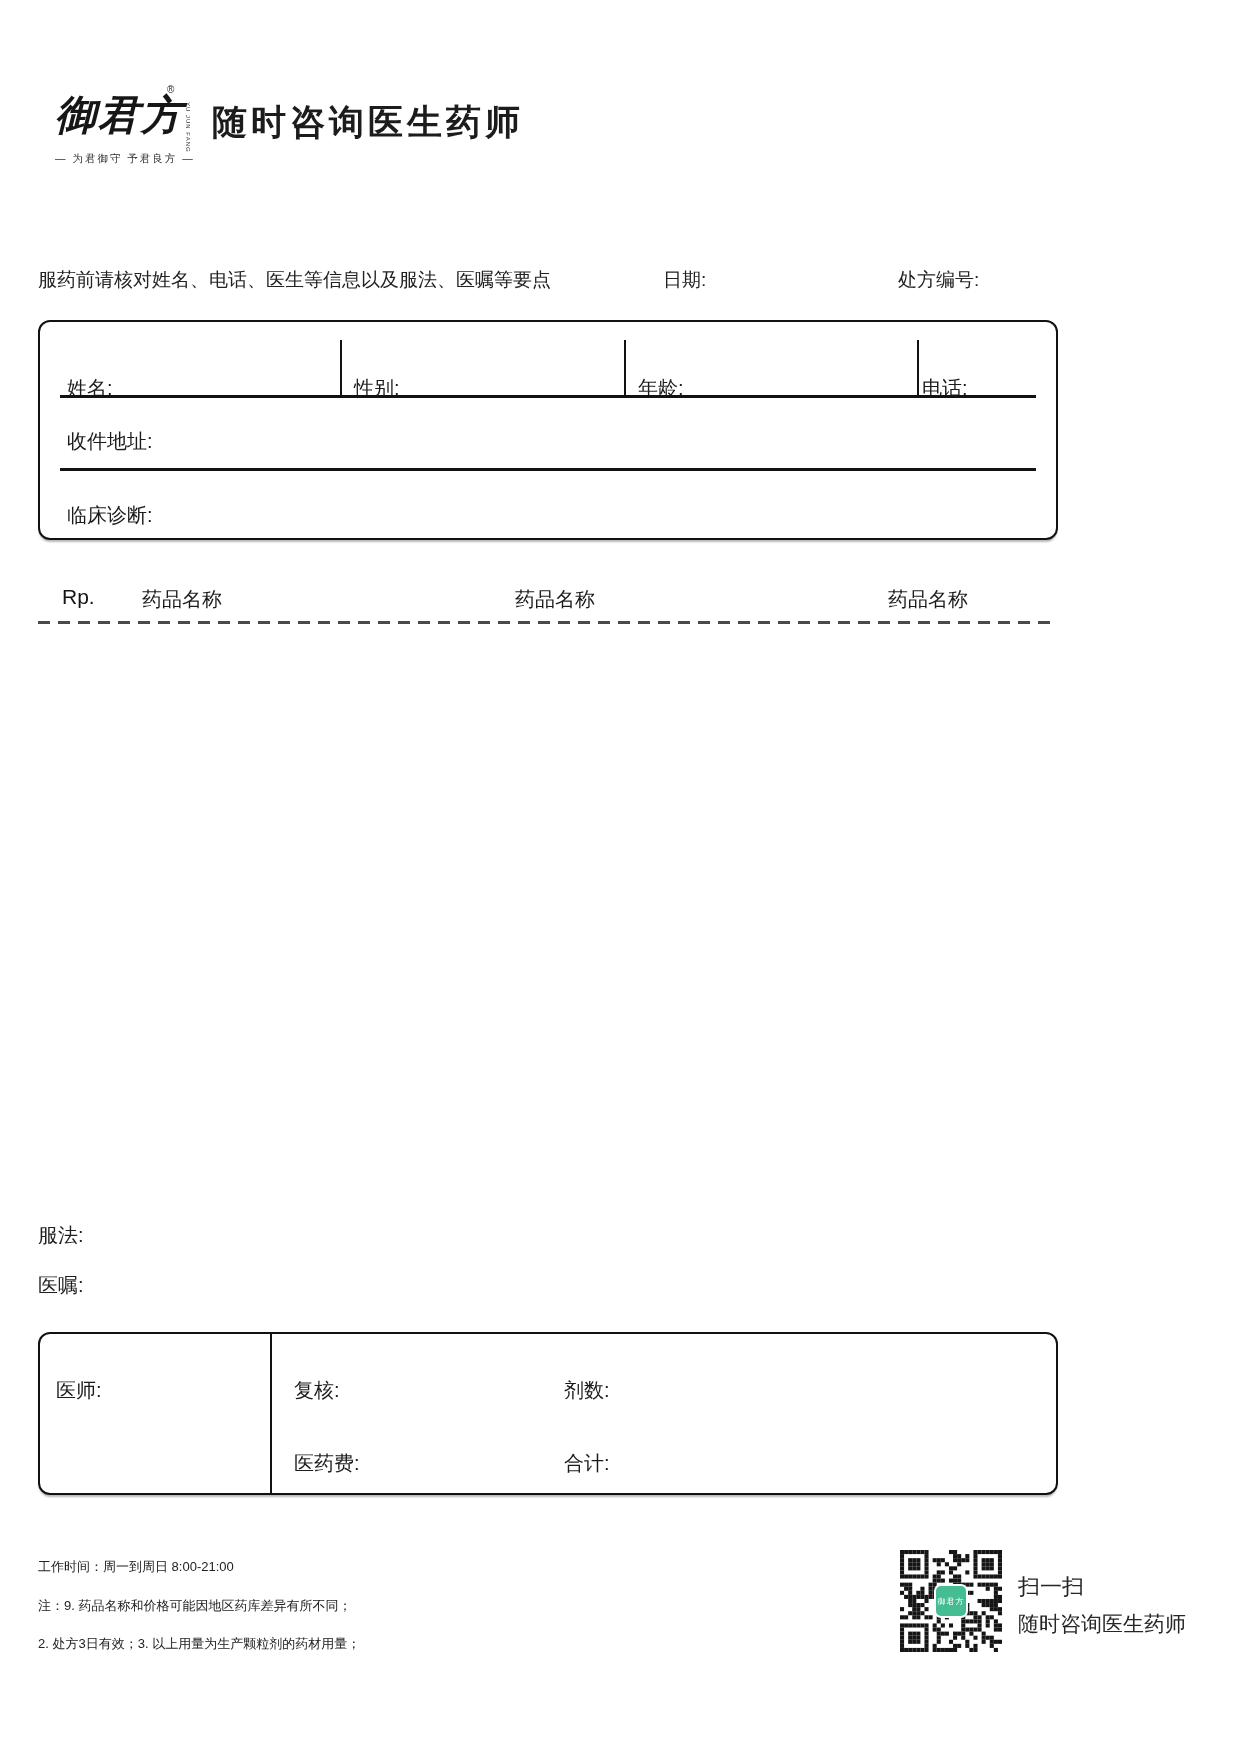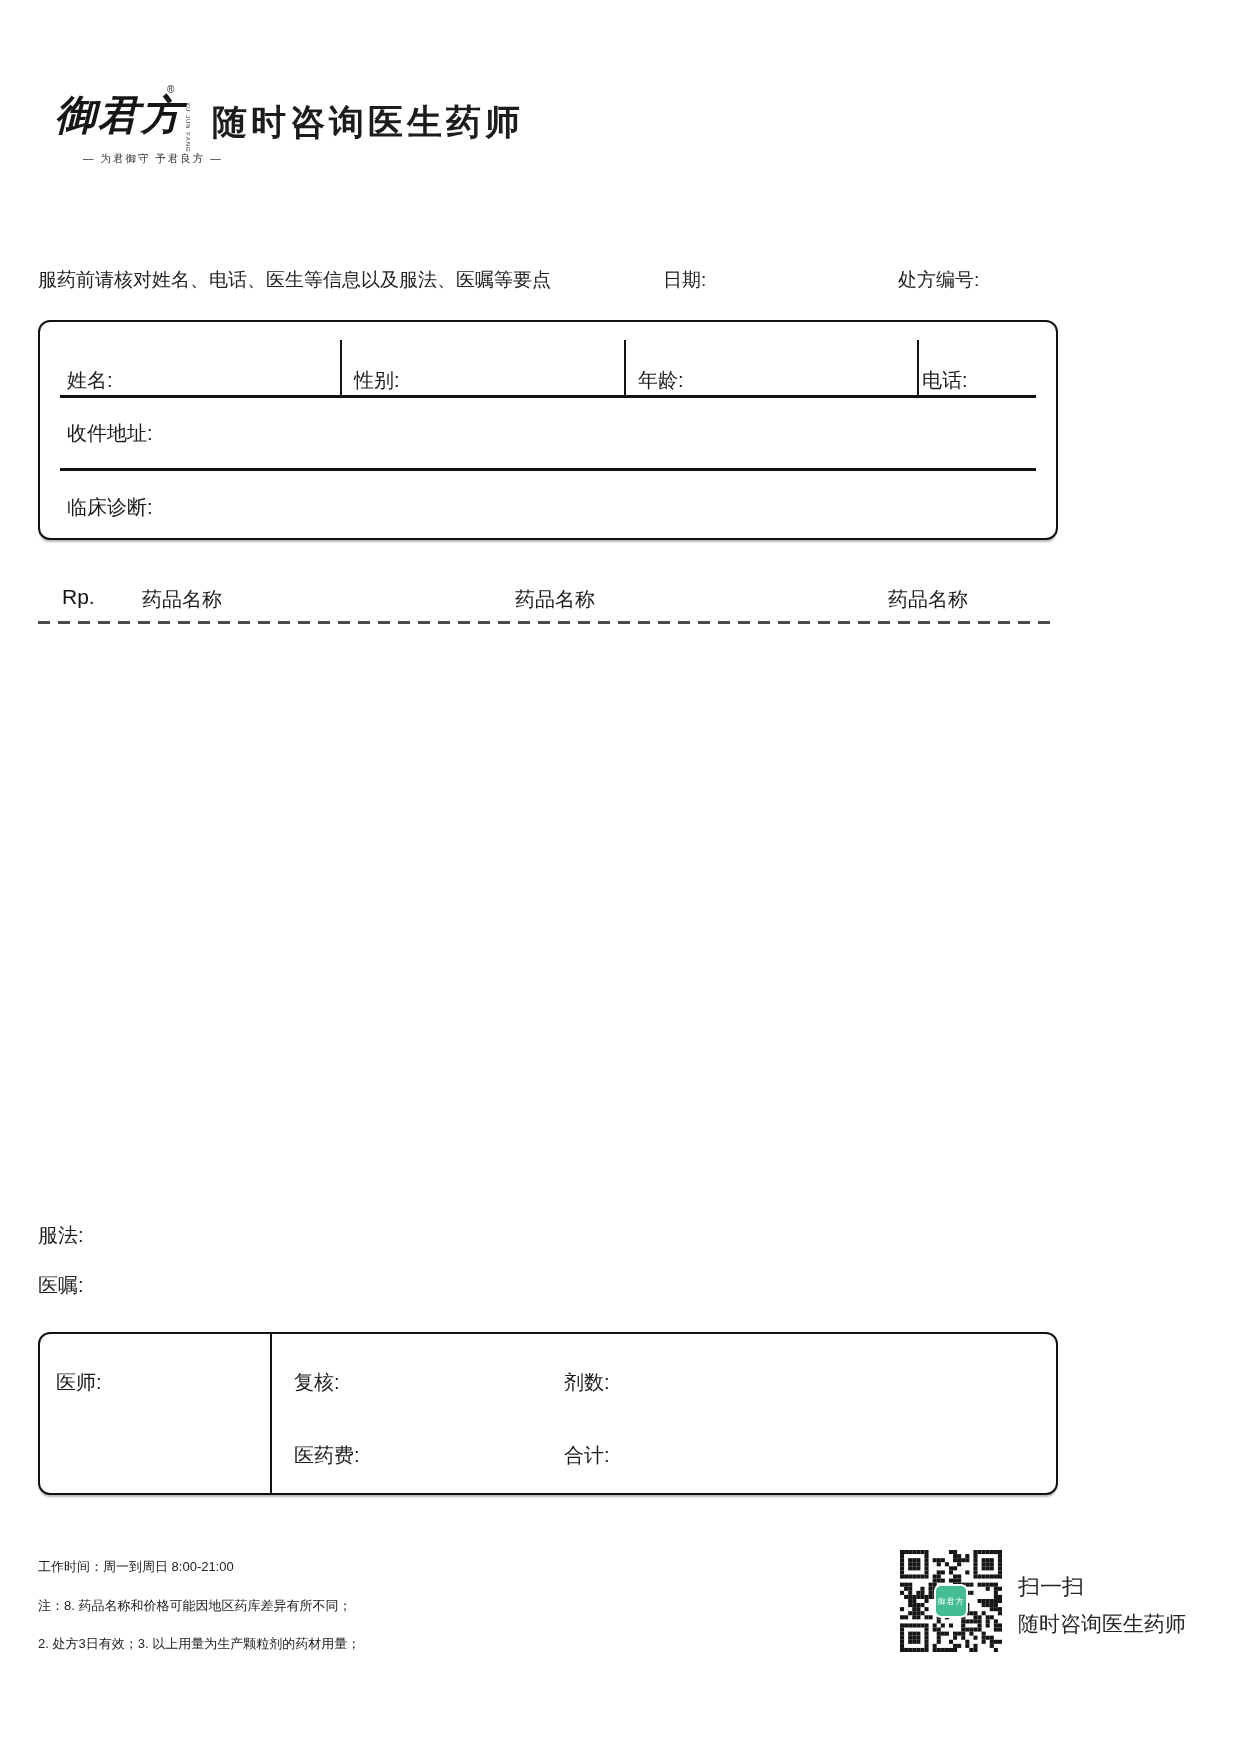--- a/index.html
+++ b/index.html
@@ -19,41 +19,41 @@
     letter-spacing:2px; color:#161616; white-space:nowrap;
   }
   .reg-mark { position:absolute; left:112px; top:-4px; font-size:10px; font-style:normal; color:#2a2a2a; }
   .brand-vertical {
     position:absolute; left:130px; top:14px;
     writing-mode:vertical-rl; font-size:6px; letter-spacing:1px;
     color:#3a3a3a; font-style:normal; font-family:"Liberation Sans",sans-serif;
   }
   .brand-tagline {
     margin-top:9px; font-size:10.5px; letter-spacing:2px;
-    color:#2e2e2e; white-space:nowrap;margin-left:28px;
+    color:#2e2e2e; white-space:nowrap;
   }
   .hospital-name {
     left:212px; top:99px; font-size:35px; font-weight:900;
     letter-spacing:4px; color:#1c1c1c; white-space:nowrap;
     font-family:"DejaVu Sans","Liberation Sans",sans-serif;
   }
 
   
   .notice-row { top:267px; font-size:19px; color:#222; }
   .notice-reminder { left:38px; }
   .date-label { left:663px; }
   .rx-no-label { left:898px; }
 
   
   .form-box {
     border:2.5px solid #121212; border-radius:12px; background:#fff;
     box-shadow:0 3px 2px -1px rgba(0,0,0,0.28);
   }
   .patient-box { left:38px; top:320px; width:1020px; height:220px; }
-  .field-label { position:absolute; font-size:20px; color:#1b1b1b; white-space:nowrap; }
+  .field-label { position:absolute; font-size:20px; color:#1b1b1b; white-space:nowrap;margin-top:8px; }
   .v-sep { position:absolute; width:2px; background:#121212; top:18px; height:57px; }
   .h-line { position:absolute; left:20px; right:20px; height:2.5px; background:#121212; }
 
   
   .rp-label { left:62px; top:585px; font-size:21px; color:#141414; }
   .drug-header { top:586px; font-size:20px; color:#1b1b1b; }
   .dashed-line {
     left:38px; top:621px; width:1020px; height:3px;
     background:repeating-linear-gradient(90deg,#4a4a4a 0 12px,transparent 12px 20px);
   }
@@ -120,21 +120,21 @@
 <div class="abs form-box sign-box">
   <div class="sign-vsep"></div>
   <span class="field-label" style="left:16px;  top:35px;">医师:</span>
   <span class="field-label" style="left:254px; top:35px;">复核:</span>
   <span class="field-label" style="left:524px; top:35px;">剂数:</span>
   <span class="field-label" style="left:254px; top:108px;">医药费:</span>
   <span class="field-label" style="left:524px; top:108px;">合计:</span>
 </div>
 
 <div class="abs footer-text" style="top:1558px;">工作时间：周一到周日 8:00-21:00</div>
-<div class="abs footer-text" style="top:1597px;">注：8. 药品名称和价格可能因地区药库差异有所不同；</div>
+<div class="abs footer-text" style="top:1597px;">注：9. 药品名称和价格可能因地区药库差异有所不同；</div>
 <div class="abs footer-text" style="top:1635px;">2. 处方3日有效；3. 以上用量为生产颗粒剂的药材用量；</div>
 
 <div class="abs qr-wrap">
   <svg id="qr-svg" width="102" height="102" viewBox="0 0 102 102">
       <rect x="0.00" y="0.00" width="4.08" height="4.08" fill="#151515"></rect>
       <rect x="4.08" y="0.00" width="4.08" height="4.08" fill="#151515"></rect>
       <rect x="8.16" y="0.00" width="4.08" height="4.08" fill="#151515"></rect>
       <rect x="12.24" y="0.00" width="4.08" height="4.08" fill="#151515"></rect>
       <rect x="16.32" y="0.00" width="4.08" height="4.08" fill="#151515"></rect>
       <rect x="20.40" y="0.00" width="4.08" height="4.08" fill="#151515"></rect>

